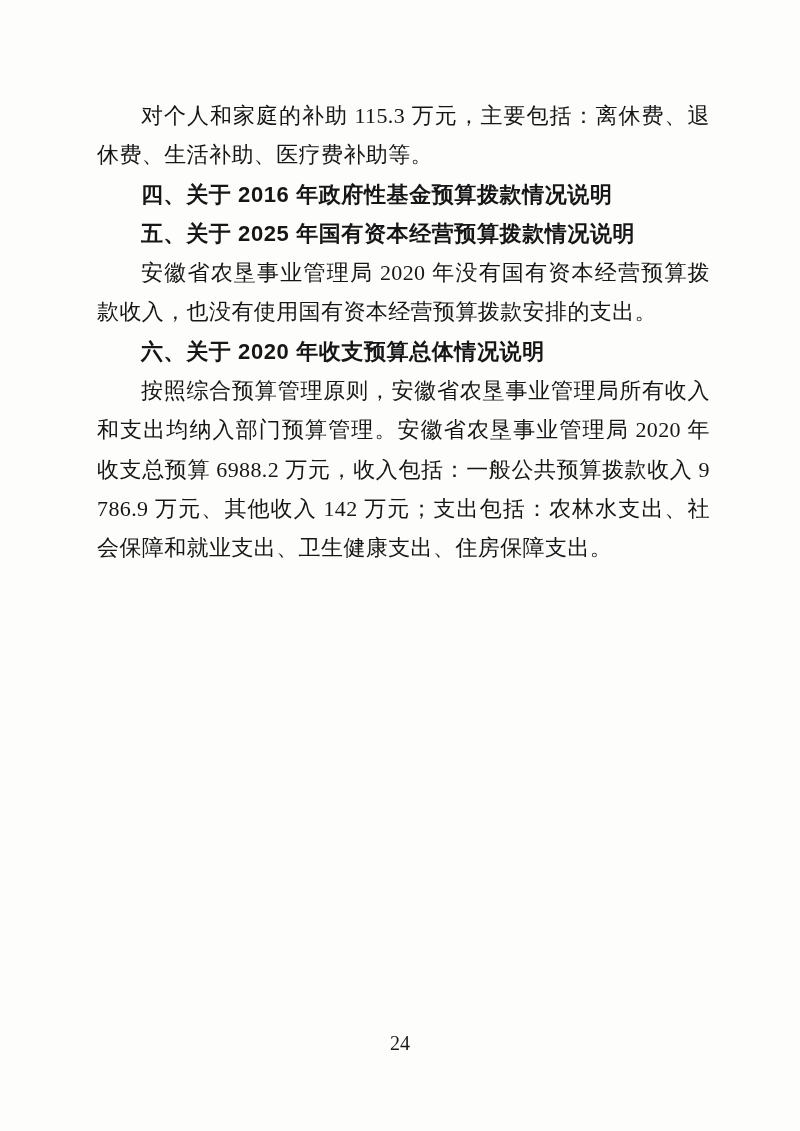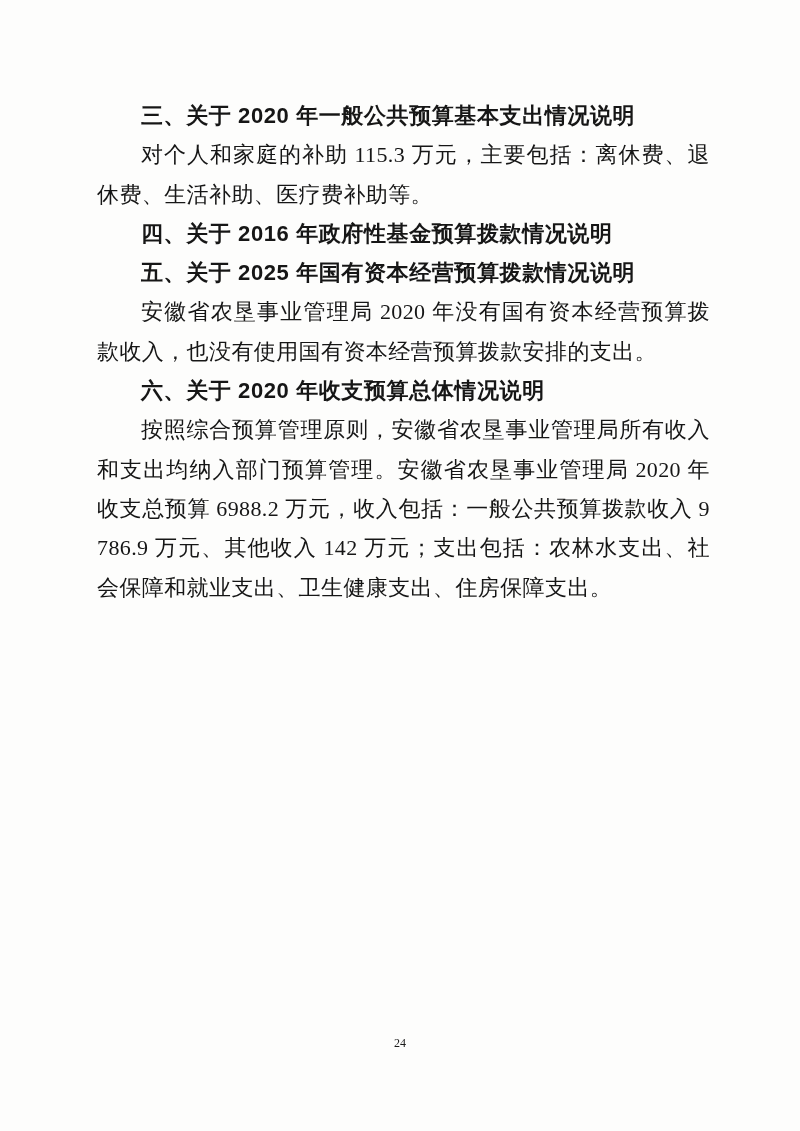--- a/index.html
+++ b/index.html
@@ -44,31 +44,30 @@
     text-align: left;
     letter-spacing: 0.6px;
   }
   .page-number {
     position: absolute;
     left: 0;
     top: 1034px;
     width: 800px;
     text-align: center;
     font-family: "Liberation Serif", serif;
-    font-size: 12px;
+    font-size: 20px;
     line-height: 18px;
     color: #1a1a1a;
   }
 </style>
 </head>
 <body>
 
 <div class="page">
   <div class="content">
-    <p class="para heading">三、关于 2020 年一般公共预算基本支出情况说明</p>
     <p class="para">对个人和家庭的补助 115.3 万元，主要包括：离休费、退休费、生活补助、医疗费补助等。</p>
     <p class="para heading">四、关于 2016 年政府性基金预算拨款情况说明</p>
     <p class="para heading">五、关于 2025 年国有资本经营预算拨款情况说明</p>
     <p class="para">安徽省农垦事业管理局 2020 年没有国有资本经营预算拨款收入，也没有使用国有资本经营预算拨款安排的支出。</p>
     <p class="para heading">六、关于 2020 年收支预算总体情况说明</p>
     <p class="para">按照综合预算管理原则，安徽省农垦事业管理局所有收入和支出均纳入部门预算管理。安徽省农垦事业管理局 2020 年收支总预算 6988.2 万元，收入包括：一般公共预算拨款收入 9786.9 万元、其他收入 142 万元；支出包括：农林水支出、社会保障和就业支出、卫生健康支出、住房保障支出。</p>
   </div>
   <div class="page-number">24</div>
 </div>
 

